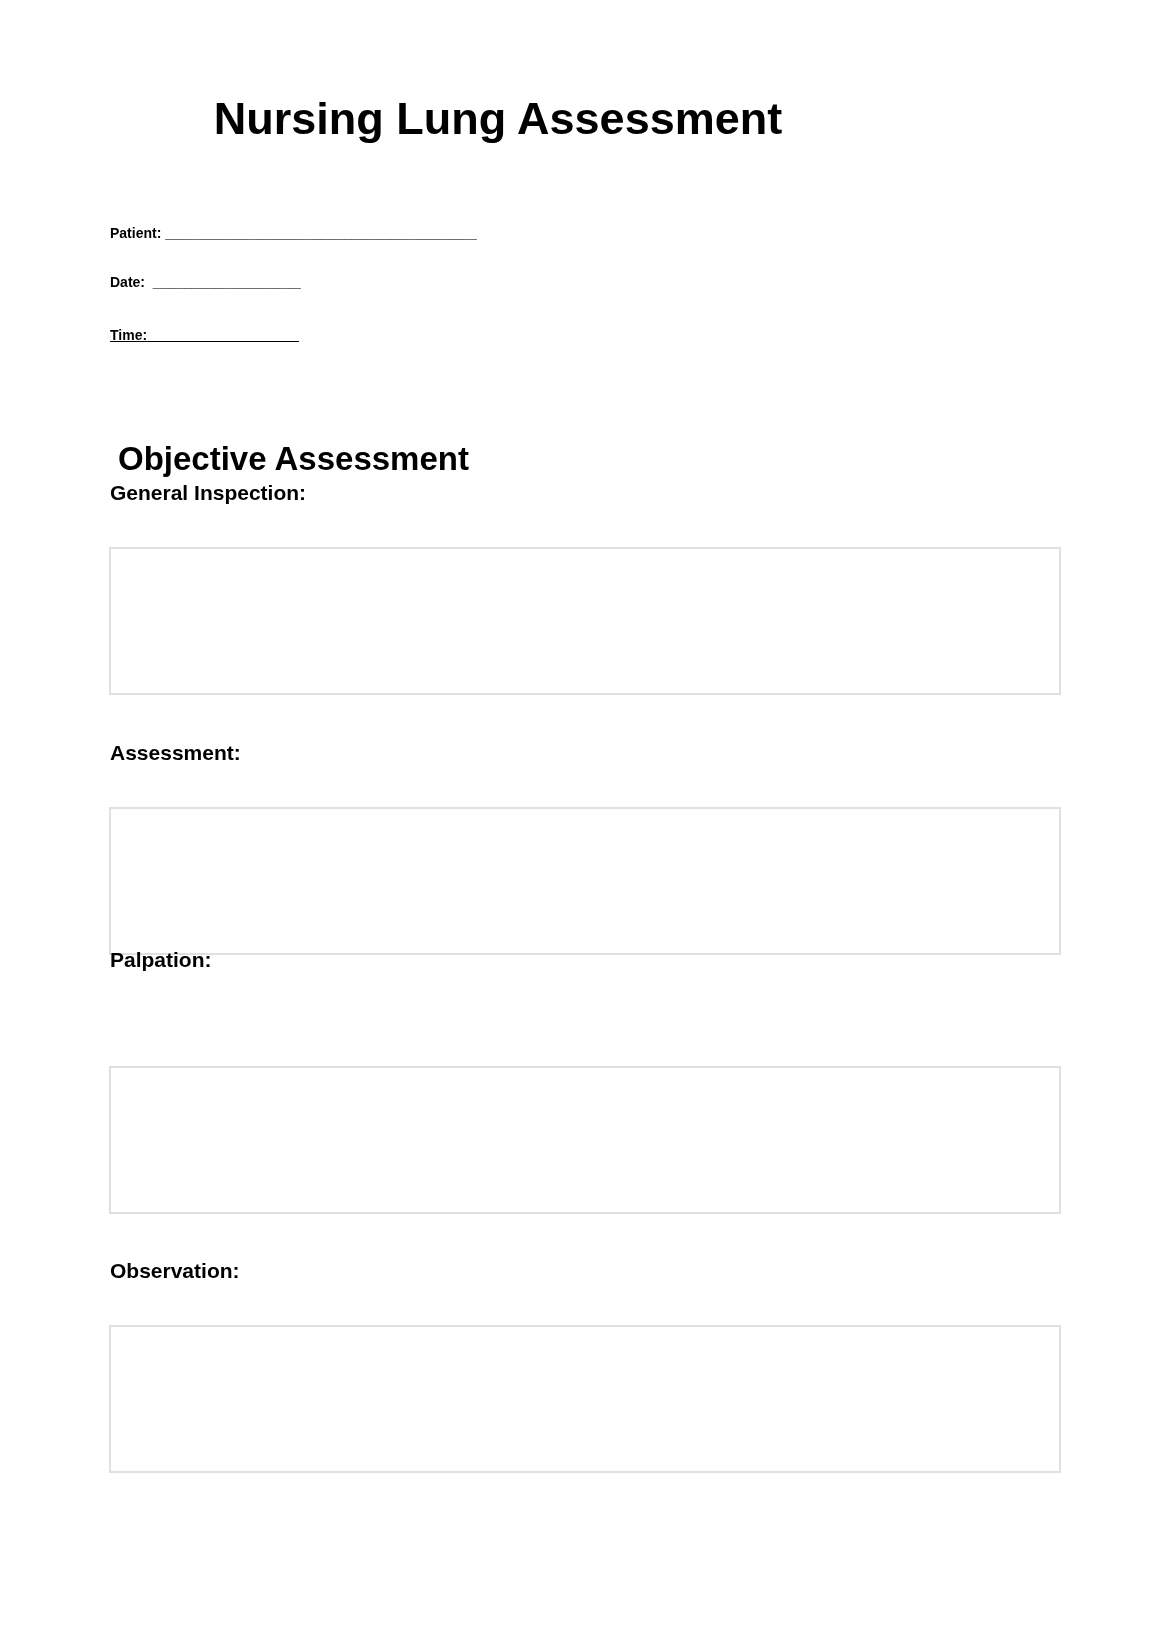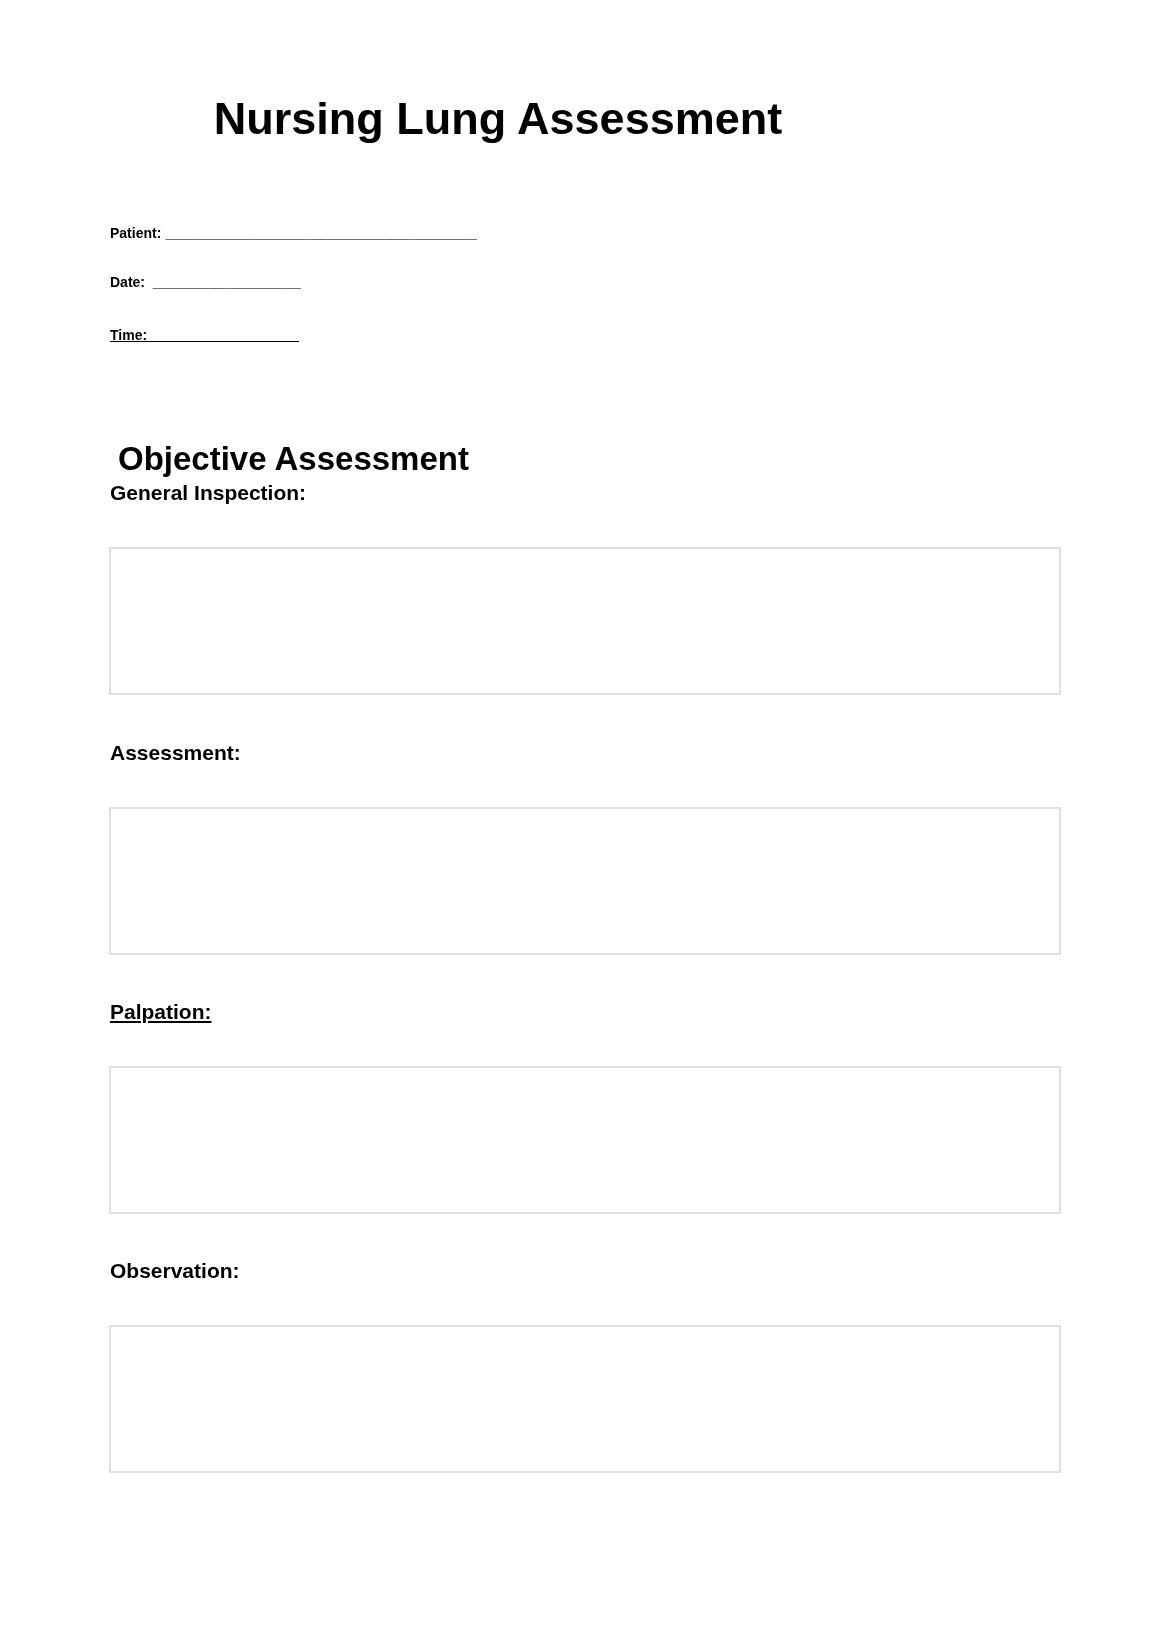--- a/index.html
+++ b/index.html
@@ -37,17 +37,17 @@
 <div class="field" style="top:322px;text-decoration:underline;"><span>Time:</span><span> ___________________</span></div>
 
 <h2 class="section-heading">Objective Assessment</h2>
 
 <div class="label" style="top:480px;">General Inspection:</div>
 <div class="box" style="top:547px;"></div>
 
 <div class="label" style="top:740px;">Assessment:</div>
 <div class="box" style="top:807px;"></div>
 
-<div class="label" style="top:999px;text-decoration:underline;">Palpation:</div>
+<div class="label" style="top:947px;">Palpation:</div>
 <div class="box" style="top:1066px;"></div>
 
 <div class="label" style="top:1258px;">Observation:</div>
 <div class="box" style="top:1325px;"></div>
 
 </body></html>

